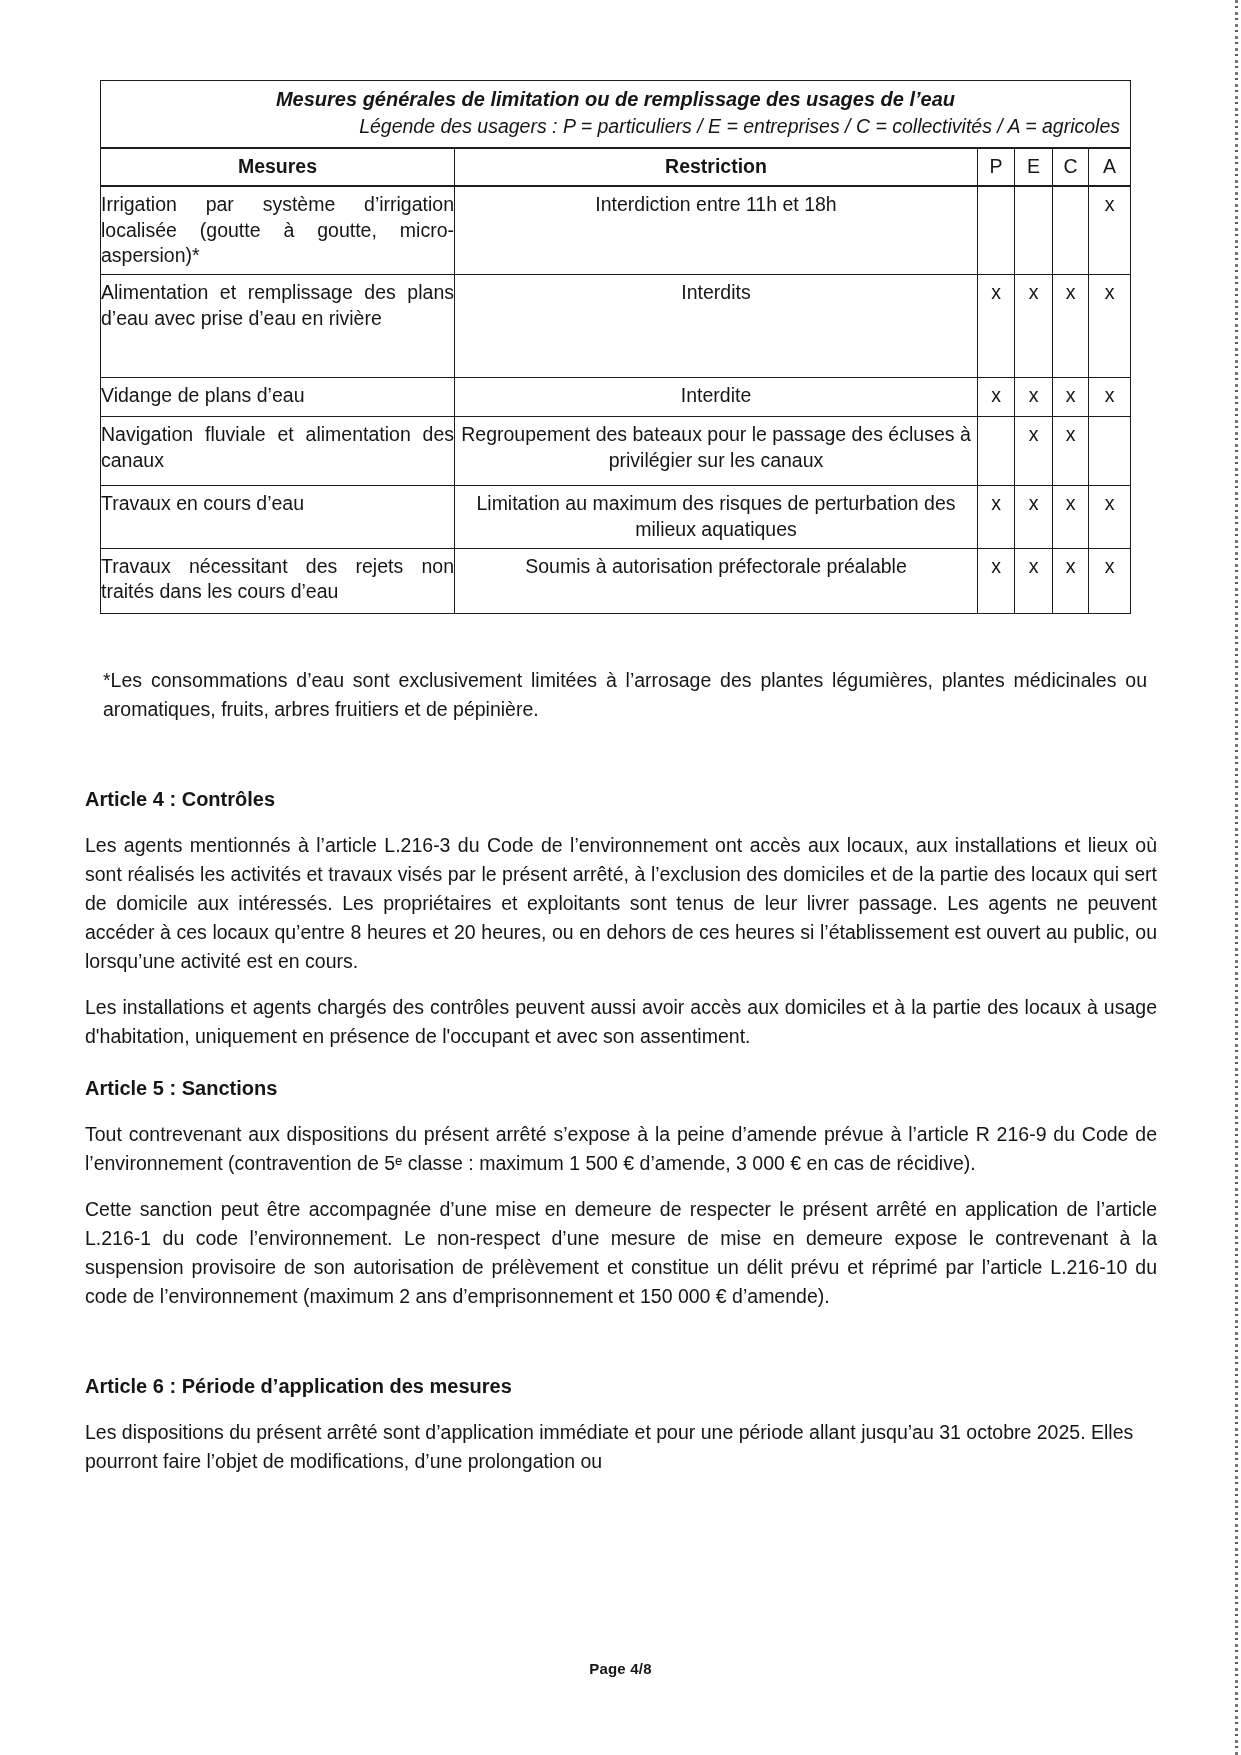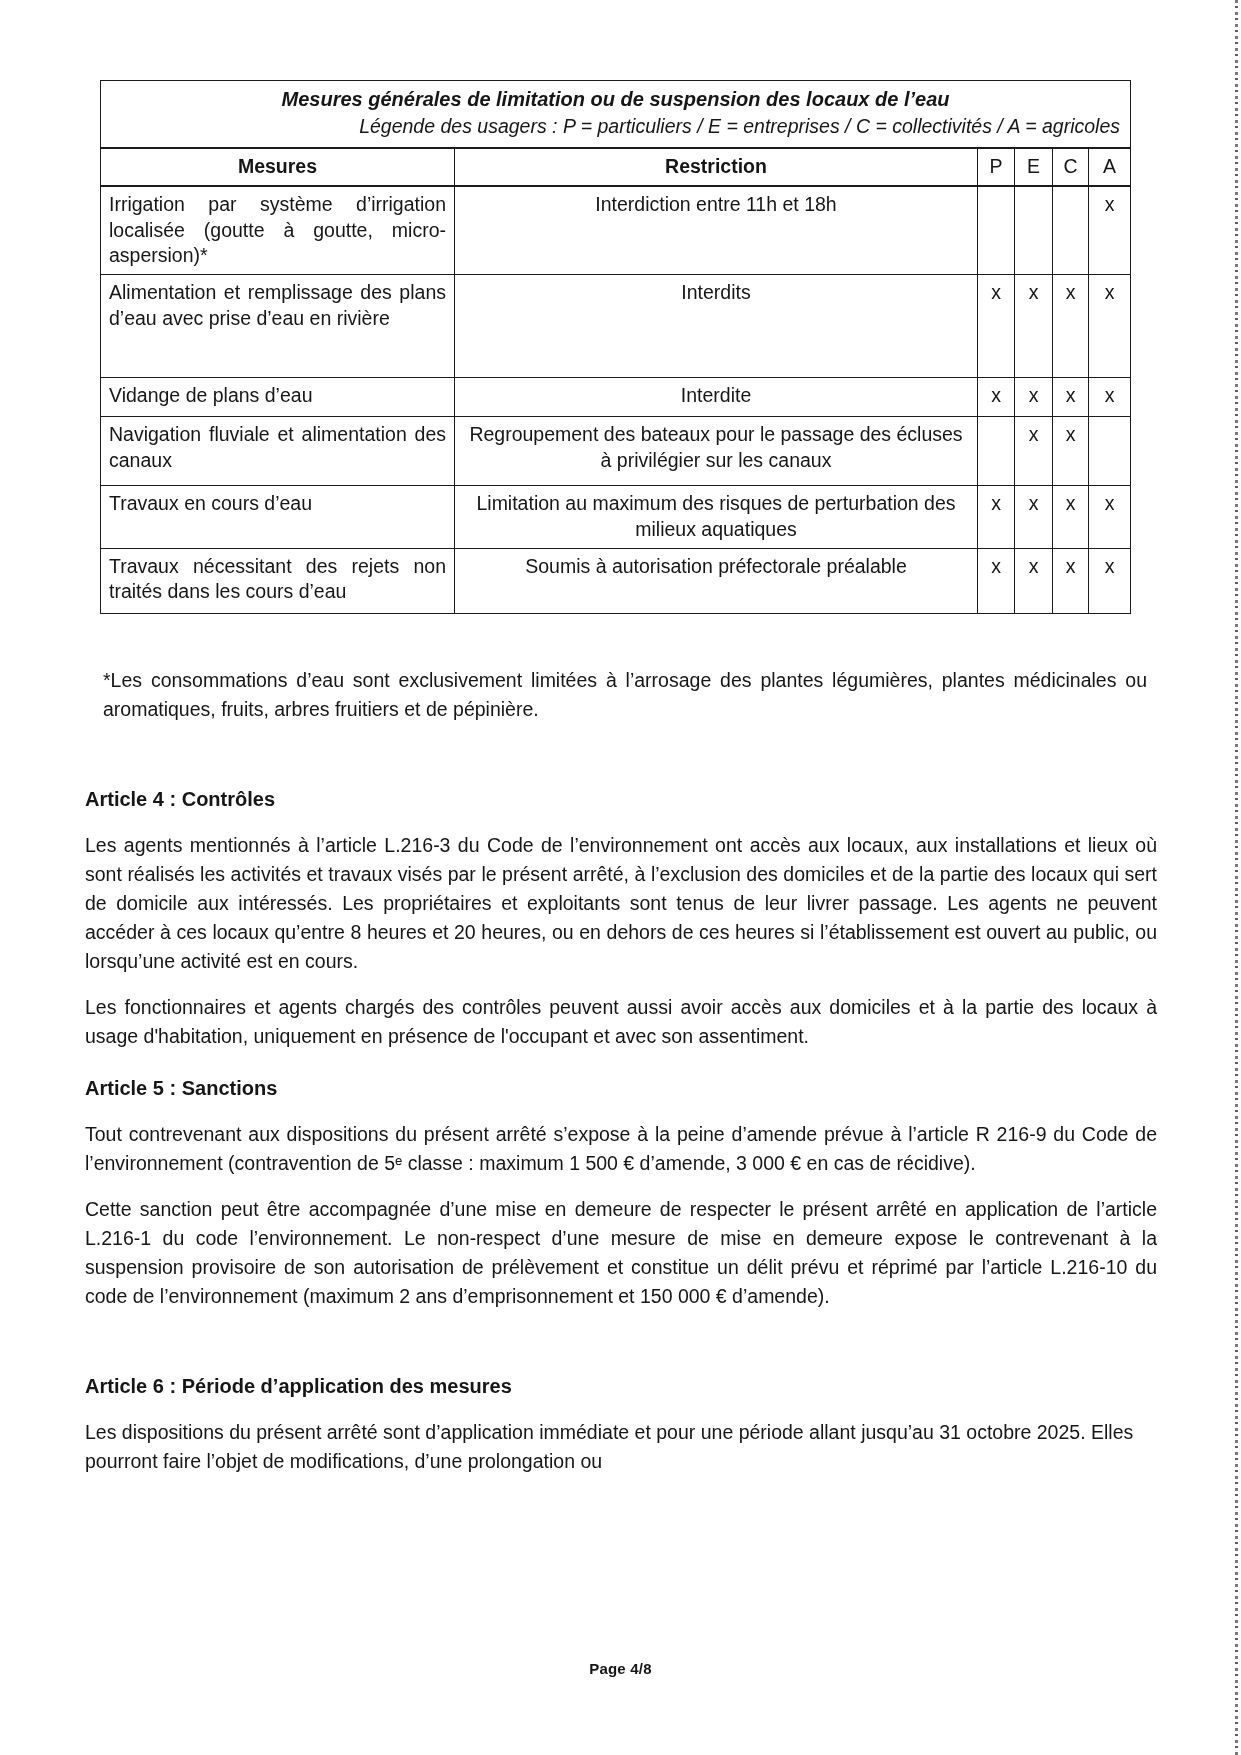--- a/index.html
+++ b/index.html
@@ -29,21 +29,21 @@
   
   table.restrictions {
     border-collapse: collapse;
     margin-left: 15px;
     width: 1030px;
     table-layout: fixed;
   }
   table.restrictions td, table.restrictions th {
     border: 1.6px solid #1c1c1c;
     vertical-align: top;
-    padding: 5px 8px;
+    padding: 5px 0;
     font-size: 19.5px;
     line-height: 1.32;
     font-weight: normal;
   }
   .tbl-head-block { border-bottom: 2.5px solid #1c1c1c !important; padding: 5px 10px 7px 10px !important; }
   .tbl-title { text-align: center; font-weight: bold; font-style: italic; font-size: 20px; }
   .tbl-legend { text-align: right; font-style: italic; font-size: 19.5px; margin-top: 2px; }
   tr.col-header th { text-align: center; border-bottom: 2.2px solid #1c1c1c; }
   tr.col-header th.mes, tr.col-header th.res { font-weight: bold; }
   td.mesure { text-align: justify; }
@@ -100,21 +100,21 @@
         <col style="width:354px">
           <col style="width:523px">
         <col style="width:37px">
           <col style="width:38px">
           <col style="width:36px">
           <col style="width:42px">
       </colgroup>
       <tbody>
         <tr>
           <td colspan="6" class="tbl-head-block">
-            <div class="tbl-title">Mesures générales de limitation ou de suspension des locaux de l’eau</div>
+            <div class="tbl-title">Mesures générales de limitation ou de remplissage des usages de l’eau</div>
             <div class="tbl-legend">Légende des usagers : P = particuliers / E = entreprises / C = collectivités / A = agricoles</div>
           </td>
         </tr>
         <tr class="col-header">
           <th class="mes">Mesures</th>
           <th class="res">Restriction</th>
           <th>P</th>
           <th>E</th>
           <th>C</th>
           <th>A</th>
@@ -168,21 +168,21 @@
           <td class="mark">x</td>
           <td class="mark">x</td>
         </tr>
       </tbody>
     </table>
 
     <p class="footnote">*Les consommations d’eau sont exclusivement limitées à l’arrosage des plantes légumières, plantes médicinales ou aromatiques, fruits, arbres fruitiers et de pépinière.</p>
 
     <h2 class="article-heading">Article 4 : Contrôles</h2>
     <p class="para">Les agents mentionnés à l’article L.216-3 du Code de l’environnement ont accès aux locaux, aux installations et lieux où sont réalisés les activités et travaux visés par le présent arrêté, à l’exclusion des domiciles et de la partie des locaux qui sert de domicile aux intéressés. Les propriétaires et exploitants sont tenus de leur livrer passage. Les agents ne peuvent accéder à ces locaux qu’entre 8 heures et 20 heures, ou en dehors de ces heures si l’établissement est ouvert au public, ou lorsqu’une activité est en cours.</p>
-    <p class="para follow">Les fonctionnaires et agents chargés des contrôles peuvent aussi avoir accès aux domiciles et à la partie des locaux à usage d'habitation, uniquement en présence de l'occupant et avec son assentiment.</p>
+    <p class="para follow">Les installations et agents chargés des contrôles peuvent aussi avoir accès aux domiciles et à la partie des locaux à usage d'habitation, uniquement en présence de l'occupant et avec son assentiment.</p>
 
     <h2 class="article-heading h5">Article 5 : Sanctions</h2>
     <p class="para">Tout contrevenant aux dispositions du présent arrêté s’expose à la peine d’amende prévue à l’article R 216-9 du Code de l’environnement (contravention de 5ᵉ classe : maximum 1 500 € d’amende, 3 000 € en cas de récidive).</p>
     <p class="para follow">Cette sanction peut être accompagnée d’une mise en demeure de respecter le présent arrêté en application de l’article L.216-1 du code l’environnement. Le non-respect d’une mesure de mise en demeure expose le contrevenant à la suspension provisoire de son autorisation de prélèvement et constitue un délit prévu et réprimé par l’article L.216-10 du code de l’environnement (maximum 2 ans d’emprisonnement et 150 000 € d’amende).</p>
 
     <h2 class="article-heading h6">Article 6 : Période d’application des mesures</h2>
     <p class="para last">Les dispositions du présent arrêté sont d’application immédiate et pour une période allant jusqu’au 31 octobre 2025. Elles pourront faire l’objet de modifications, d’une prolongation ou</p>
 
   </div>
 

